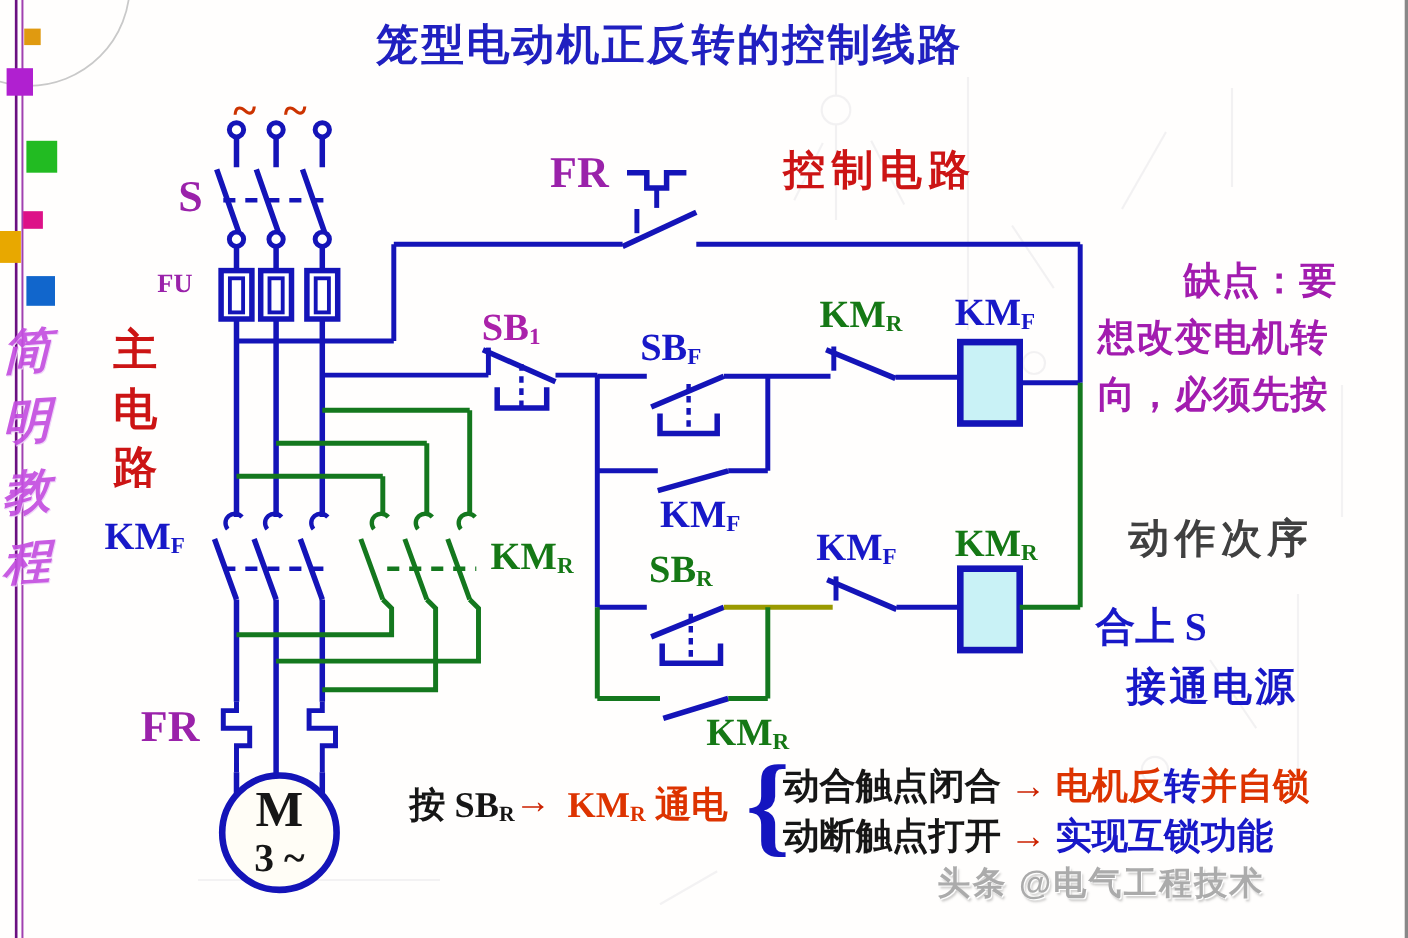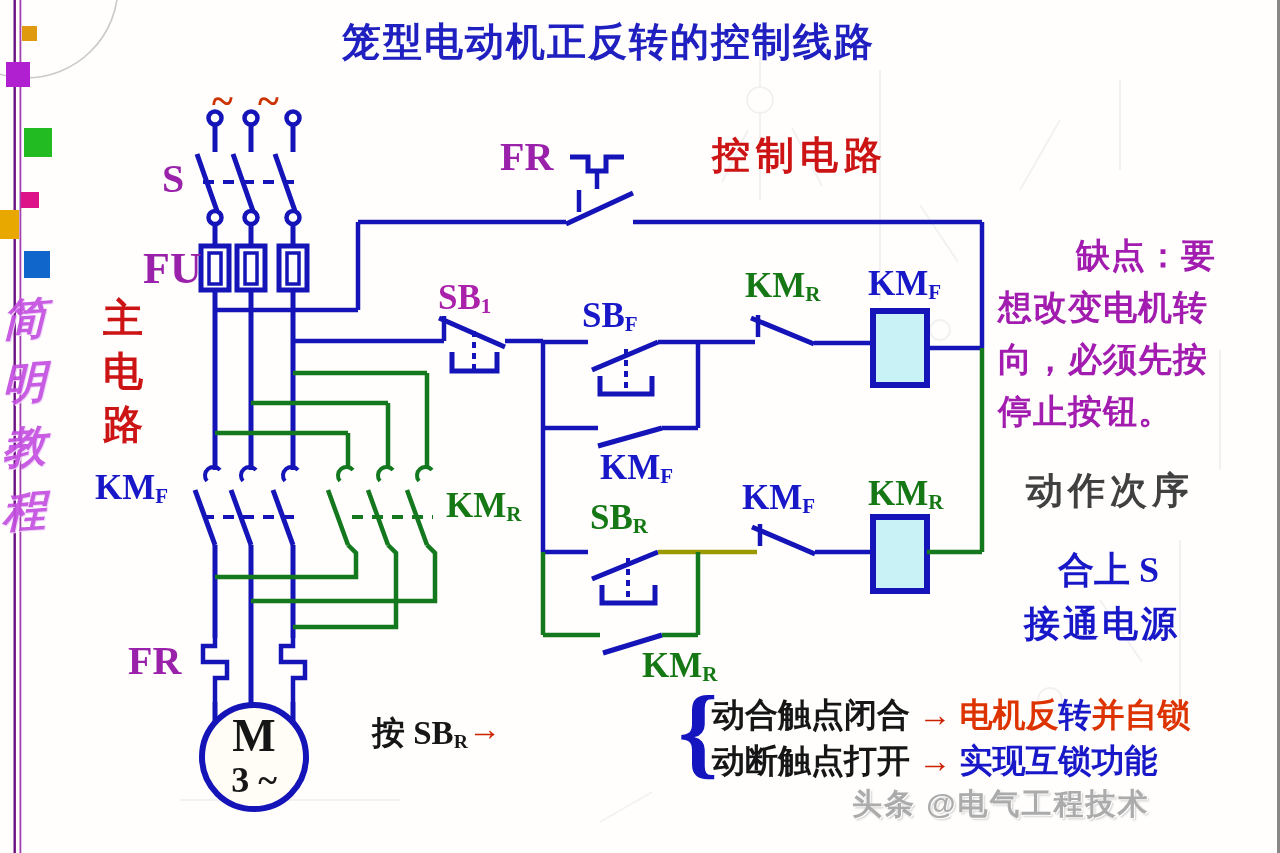--- a/index.html
+++ b/index.html
@@ -213,21 +213,21 @@
 
 <div class="lbl title" style="left:342px;top:22px;">笼型电动机正反转的控制线路</div>
 
 <div class="lbl sidebar-banner vertical-text" style="left:1px;top:288px;">简明教程</div>
 
 <div class="lbl tilde" style="left:212px;top:80px;">~</div>
 <div class="lbl tilde" style="left:258px;top:80px;">~</div>
 
 <div class="lbl purple" style="left:162px;top:158px;font-size:40px;">S</div>
 
-<div class="lbl purple" style="left:143px;top:246px;font-size:44px;">FU</div>
+<div class="lbl purple" style="left:143px;top:246px;font-size:24px;">FU</div>
 
 <div class="lbl red vertical-text" style="left:100px;top:292px;font-size:40px;line-height:53px;">主电路</div>
 
 <div class="lbl blue" style="left:95px;top:470px;font-size:35px;">
   <span>KM</span><sub>F</sub>
 </div>
 
 <div class="lbl green" style="left:446px;top:488px;font-size:35px;">
   <span>KM</span><sub>R</sub>
 </div>
@@ -273,30 +273,32 @@
   <span>KM</span><sub>R</sub>
 </div>
 
 <div class="lbl green" style="left:642px;top:648px;font-size:35px;">
   <span>KM</span><sub>R</sub>
 </div>
 
 <div class="lbl note-line" style="left:1076px;top:238px;">缺点：要</div>
 <div class="lbl note-line" style="left:998px;top:342px;">向，必须先按</div>
 <div class="lbl note-line" style="left:998px;top:290px;">想改变电机转</div>
-<div class="lbl note-line" style="left:998px;top:394px;">停止按钮。</div>
 
 <div class="lbl" style="left:1026px;top:472px;font-size:37px;color:#404040;letter-spacing:5px;">动作次序</div>
-<div class="lbl blue" style="left:1058px;top:552px;font-size:36px;">合上 S</div>
+<div class="lbl blue" style="left:996px;top:552px;font-size:36px;">合上 S</div>
 <div class="lbl blue" style="left:1024px;top:606px;font-size:36px;letter-spacing:3px;">接通电源</div>
 
 <div class="lbl black formula-part" style="left:372px;top:716px;">
   <span>按 SB</span><sub>R</sub>
 </div>
 <div class="lbl arrow-red formula-part" style="left:468px;top:712px;">→</div>
+<div class="lbl orange-red formula-part" style="left:516px;top:716px;">
+  <span>KM</span><sub>R</sub><span> 通电</span>
+</div>
 <div class="lbl brace" style="left:678px;top:684px;">{</div>
 
 <div class="lbl formula-part" style="left:712px;top:698px;">
   <span class="black">动合触点闭合</span>
   <span class="arrow-red">→</span>
   <span class="orange-red">电机反</span><span class="blue">转</span><span class="orange-red">并自锁</span>
 </div>
 <div class="lbl formula-part" style="left:712px;top:744px;">
   <span class="black">动断触点打开</span>
   <span class="arrow-red">→</span>

